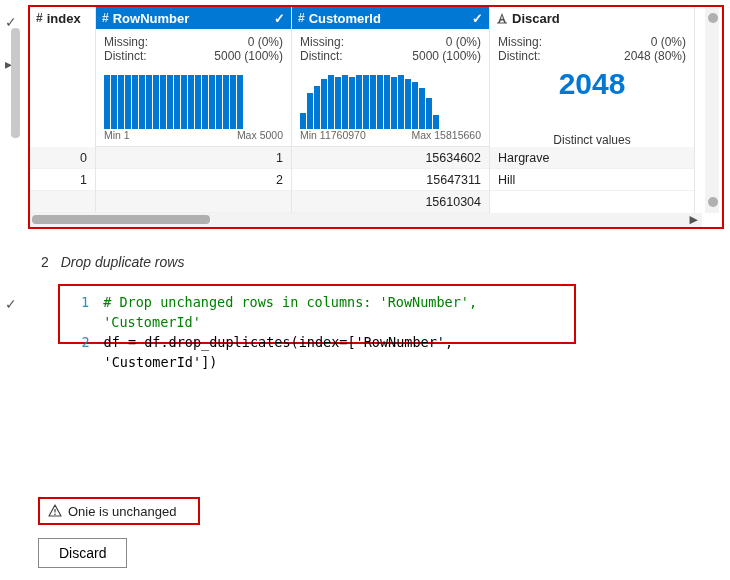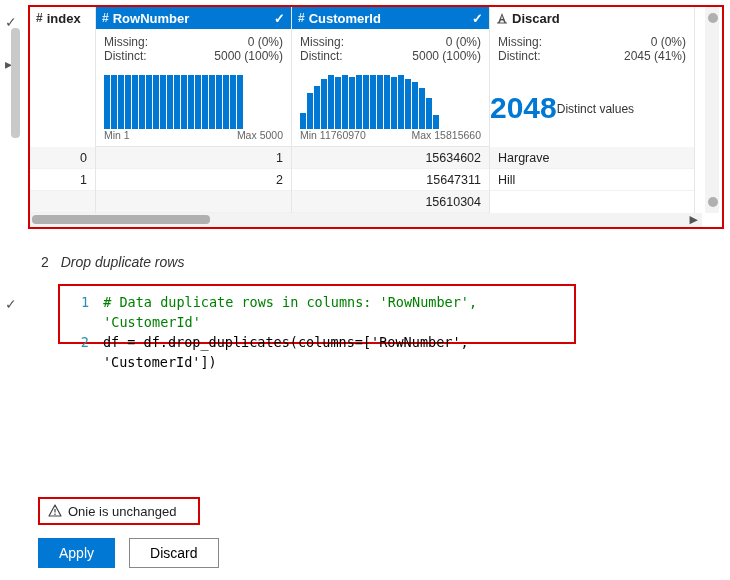--- a/index.html
+++ b/index.html
@@ -18,21 +18,21 @@
   .col-header { height: 22px; display: flex; align-items: center; padding: 0 6px; font-weight: 600; gap: 4px; }
   .col-header.sel { background: #0078d4; color: #fff; }
   .col-header .check { margin-left: auto; font-size: 13px; }
   .type-icon { font-size: 12px; font-weight: bold; opacity: .85; }
   .type-icon svg { display: block; }
   .stats { padding: 14px 8px; height: 40px; display: flex; flex-direction: column; justify-content: center; font-size: 12px; color: #444; }
   .stats .row { display: flex; justify-content: space-between; }
   .chart-area { height: 60px; padding: 2px 8px 0 8px; display: flex; align-items: flex-end; gap: 1px; }
   .bar { background: #0078d4; width: 6px; }
   .chart-range { height: 18px; font-size: 10.5px; padding: 0 8px; display: flex; justify-content: space-between; color: #666; border-bottom: 1px solid #e6e6e6; }
-  .bignum-wrap { height: 78px; display:flex; flex-direction:row; align-items:center; justify-content:flex-start; }
+  .bignum-wrap { height: 78px; display:flex; flex-direction:column; align-items:center; justify-content:space-between; }
   .bignum { font-size: 30px; font-weight: 600; color: #0078d4; line-height: 1; }
   .bignum-label { font-size: 12px; color: #333; margin-top: 2px; }
   .data-rows .data-row { height: 22px; display: flex; align-items: center; padding: 0 8px; border-bottom: 1px solid #f1f1f1; font-size: 12.5px; }
   .data-rows .data-row.alt { background: #f6f6f6; }
   .index-col .data-row { justify-content: flex-end; background: #fff; }
   .num-col .data-row { justify-content: flex-end; }
   .txt-col .data-row { justify-content: flex-start; }
   .h-scroll { position: absolute; left: 0; right: 20px; bottom: 0; height: 14px; background: #f3f3f3; }
   .h-thumb { position: absolute; left: 2px; top: 2px; height: 9px; width: 178px; background: #b0b0b0; border-radius: 4px; }
   .h-arrow { position:absolute; right:4px; top:0; font-size:11px; color:#555;}
@@ -215,21 +215,21 @@
           </span>
           <span>Discard</span>
         </div>
         <div class="stats">
           <div class="row">
               <span>Missing:</span>
               <span>0 (0%)</span>
             </div>
           <div class="row">
               <span>Distinct:</span>
-              <span>2045 (41%)</span>
+              <span>2048 (80%)</span>
             </div>
         </div>
         <div class="bignum-wrap">
           <div class="bignum">2048</div>
           <div class="bignum-label">Distinct values</div>
         </div>
         <div class="data-rows txt-col">
           <div class="data-row alt">
               <span>Hargrave</span>
             </div>
@@ -251,38 +251,37 @@
   </div>
 
   <div class="section-title">
     <span class="num">2</span>
     <span class="txt">Drop duplicate rows</span>
   </div>
 
   <div class="code-box">
     <div class="code-line">
       <span class="ln">1</span>
-      <span class="cmt"># Data duplicate rows in columns: 'RowNumber', 'CustomerId'</span>
+      <span class="cmt"># Drop unchanged rows in columns: 'RowNumber', 'CustomerId'</span>
     </div>
     <div class="code-line">
       <span class="ln">2</span>
       <span>
-        <span class="kw">df = df.drop_duplicates(columns=[</span><span class="str">'RowNumber'</span><span class="kw">, </span><span class="str">'CustomerId'</span><span class="kw">])</span>
+        <span class="kw">df = df.drop_duplicates(index=[</span><span class="str">'RowNumber'</span><span class="kw">, </span><span class="str">'CustomerId'</span><span class="kw">])</span>
       </span>
     </div>
   </div>
 
   <div class="status-box">
     <span>
       <svg width="14" height="14" viewBox="0 0 14 14">
           <path d="M7 1 L13 12 L1 12 Z" fill="none" stroke="#444" stroke-width="1.2" stroke-linejoin="round"></path>
           <line x1="7" y1="5" x2="7" y2="8.5" stroke="#444" stroke-width="1.2"></line>
           <circle cx="7" cy="10.2" r="0.8" fill="#444"></circle>
         </svg>
     </span>
     <span>Onie is unchanged</span>
   </div>
 
   <div class="btn-row">
-    <button class="btn primary">Apply</button>
     <button class="btn">Discard</button>
   </div>
 </div>
 
 </body></html>

